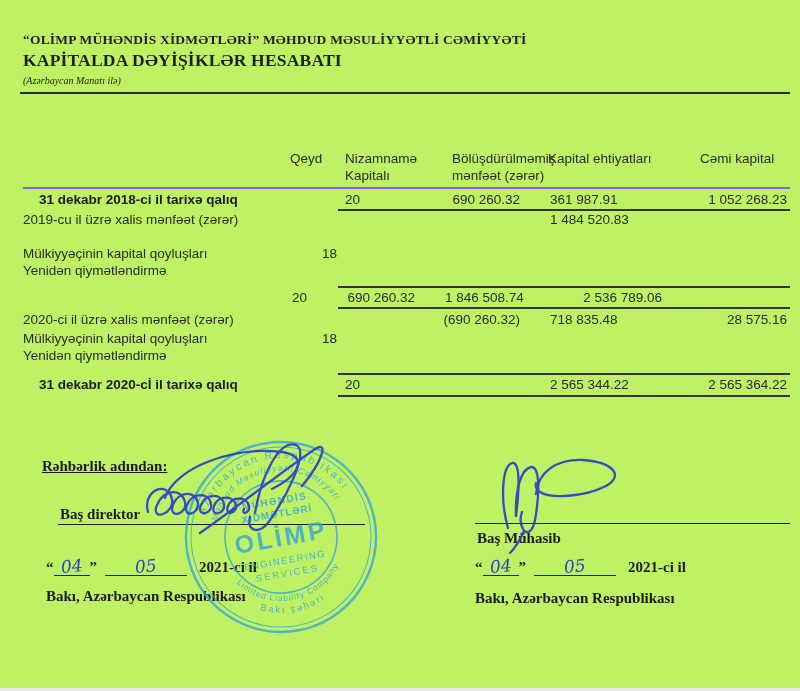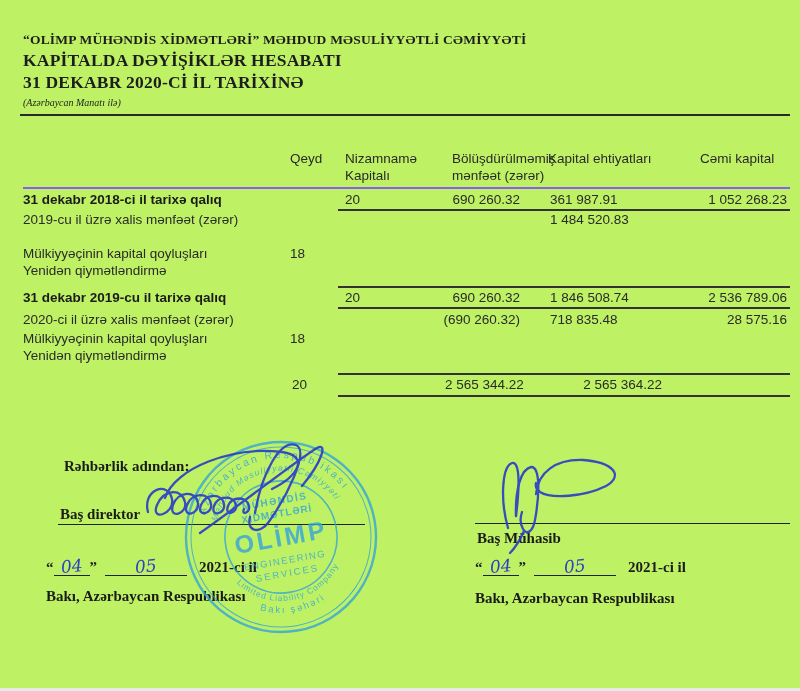--- a/index.html
+++ b/index.html
@@ -19,25 +19,25 @@
   .thead{padding-bottom:3px;border-bottom:2px solid #8b5cf6;line-height:17px;}
   .c{min-height:1px;}
   .c-qeyd{padding-left:5px;}
   .c-niz{padding-left:7px;}
   .c-eht{text-align:right;padding-right:25px;}
   .c-men{padding-left:5px;}
   .c-cem{text-align:right;padding-right:3px;}
   .thead .c-eht{text-align:left;padding-left:3px;padding-right:0;}
   .thead .c-men{padding-left:12px;}
   .thead .c-cem{text-align:left;padding-left:35px;}
-  .balance .c-lab{font-weight:bold;color:#1b1b1b;}
+  .balance .c-lab{font-weight:bold;color:#1b1b1b;margin-left:16px;}
   .r0{padding:2px 0 3px;}
   .r1 .c-lab{max-width:218px;}
   .r1{min-height:34px;}
-  .r2,.r6{min-height:17px;}
+  .r2,.r6{min-height:17px;gap:32px;}
   .r3{padding-bottom:7px;}
   .r4{padding:3px 0 3px;}
   .r5{padding-top:2px;min-height:19px;}
   .r7{padding-bottom:9px;}
   .r8{padding:3px 0 4px;}
   .rt::before{content:"";position:absolute;left:315px;right:0;top:0;border-top:2px solid #333;}
   .rb::after{content:"";position:absolute;left:315px;right:0;bottom:0;border-bottom:2px solid #333;}
   
   .sig{position:absolute;font-size:15px;font-weight:bold;color:#1b1b1b;}
   .sline{position:absolute;border-top:1.6px solid #222;}
@@ -51,21 +51,20 @@
   .overlay{position:absolute;left:0;top:0;z-index:6;pointer-events:none;}
 </style>
 </head>
 <body>
 
 <div class="page">
 
   <div class="hdr">
     <div class="company">“OLİMP MÜHƏNDİS XİDMƏTLƏRİ” MƏHDUD MƏSULİYYƏTLİ CƏMİYYƏTİ</div>
     <div class="title">KAPİTALDA DƏYİŞİKLƏR HESABATI</div>
-    <div class="asof">31 DEKABR 2020-Cİ İL TARİXİNƏ</div>
     <div class="curr">(Azərbaycan Manatı ilə)</div>
     <div class="top-rule"></div>
   </div>
 
   <div class="tbl">
     <div class="trow thead">
       <div class="c c-lab"></div>
       <div class="c c-qeyd">Qeyd</div>
       <div class="c c-niz">Nizamnamə Kapitalı</div>
       <div class="c c-men">Bölüşdürülməmiş mənfəət (zərər)</div>
@@ -103,21 +102,20 @@
     <div class="trow r3">
       <div class="c c-lab">Yenidən qiymətləndirmə</div>
       <div class="c c-qeyd"></div>
       <div class="c c-niz"></div>
       <div class="c c-eht"></div>
       <div class="c c-men"></div>
       <div class="c c-cem"></div>
     </div>
 
     <div class="trow r4 balance rt rb">
-      <div class="c c-lab">31 dekabr 2019-cu il tarixə qalıq</div>
       <div class="c c-qeyd"></div>
       <div class="c c-niz">20</div>
       <div class="c c-eht">690 260.32</div>
       <div class="c c-men">1 846 508.74</div>
       <div class="c c-cem">2 536 789.06</div>
     </div>
 
     <div class="trow r5">
       <div class="c c-lab">2020-ci il üzrə xalis mənfəət (zərər)</div>
       <div class="c c-qeyd"></div>
@@ -139,29 +137,30 @@
     <div class="trow r7">
       <div class="c c-lab">Yenidən qiymətləndirmə</div>
       <div class="c c-qeyd"></div>
       <div class="c c-niz"></div>
       <div class="c c-eht"></div>
       <div class="c c-men"></div>
       <div class="c c-cem"></div>
     </div>
 
     <div class="trow r8 balance rt rb">
+      <div class="c c-lab">31 dekabr 2020-cİ il tarixə qalıq</div>
       <div class="c c-qeyd"></div>
       <div class="c c-niz">20</div>
       <div class="c c-eht"></div>
       <div class="c c-men">2 565 344.22</div>
       <div class="c c-cem">2 565 364.22</div>
     </div>
   </div>
 
-  <div class="sig" style="left:64px;top:458px;">Rəhbərlik adından:</div>
+  <div class="sig" style="left:42px;top:458px;text-decoration:underline;">Rəhbərlik adından:</div>
 
   <div class="sline" style="left:58px;top:524px;width:307px;"></div>
   <div class="sig" style="left:60px;top:506px;">Baş direktor</div>
   <div class="date-row" style="left:46px;top:556px;">
     <span class="printed-q">“</span><span class="blank short"><span class="hand">04</span></span><span class="printed-q">”</span><span class="blank long"><span class="hand">05</span></span><span>2021-ci il</span>
   </div>
   <div class="sig" style="left:46px;top:588px;">Bakı, Azərbaycan Respublikası</div>
 
   <div class="sline" style="left:475px;top:523px;width:315px;"></div>
   <div class="sig" style="left:477px;top:530px;">Baş Mühasib</div>

